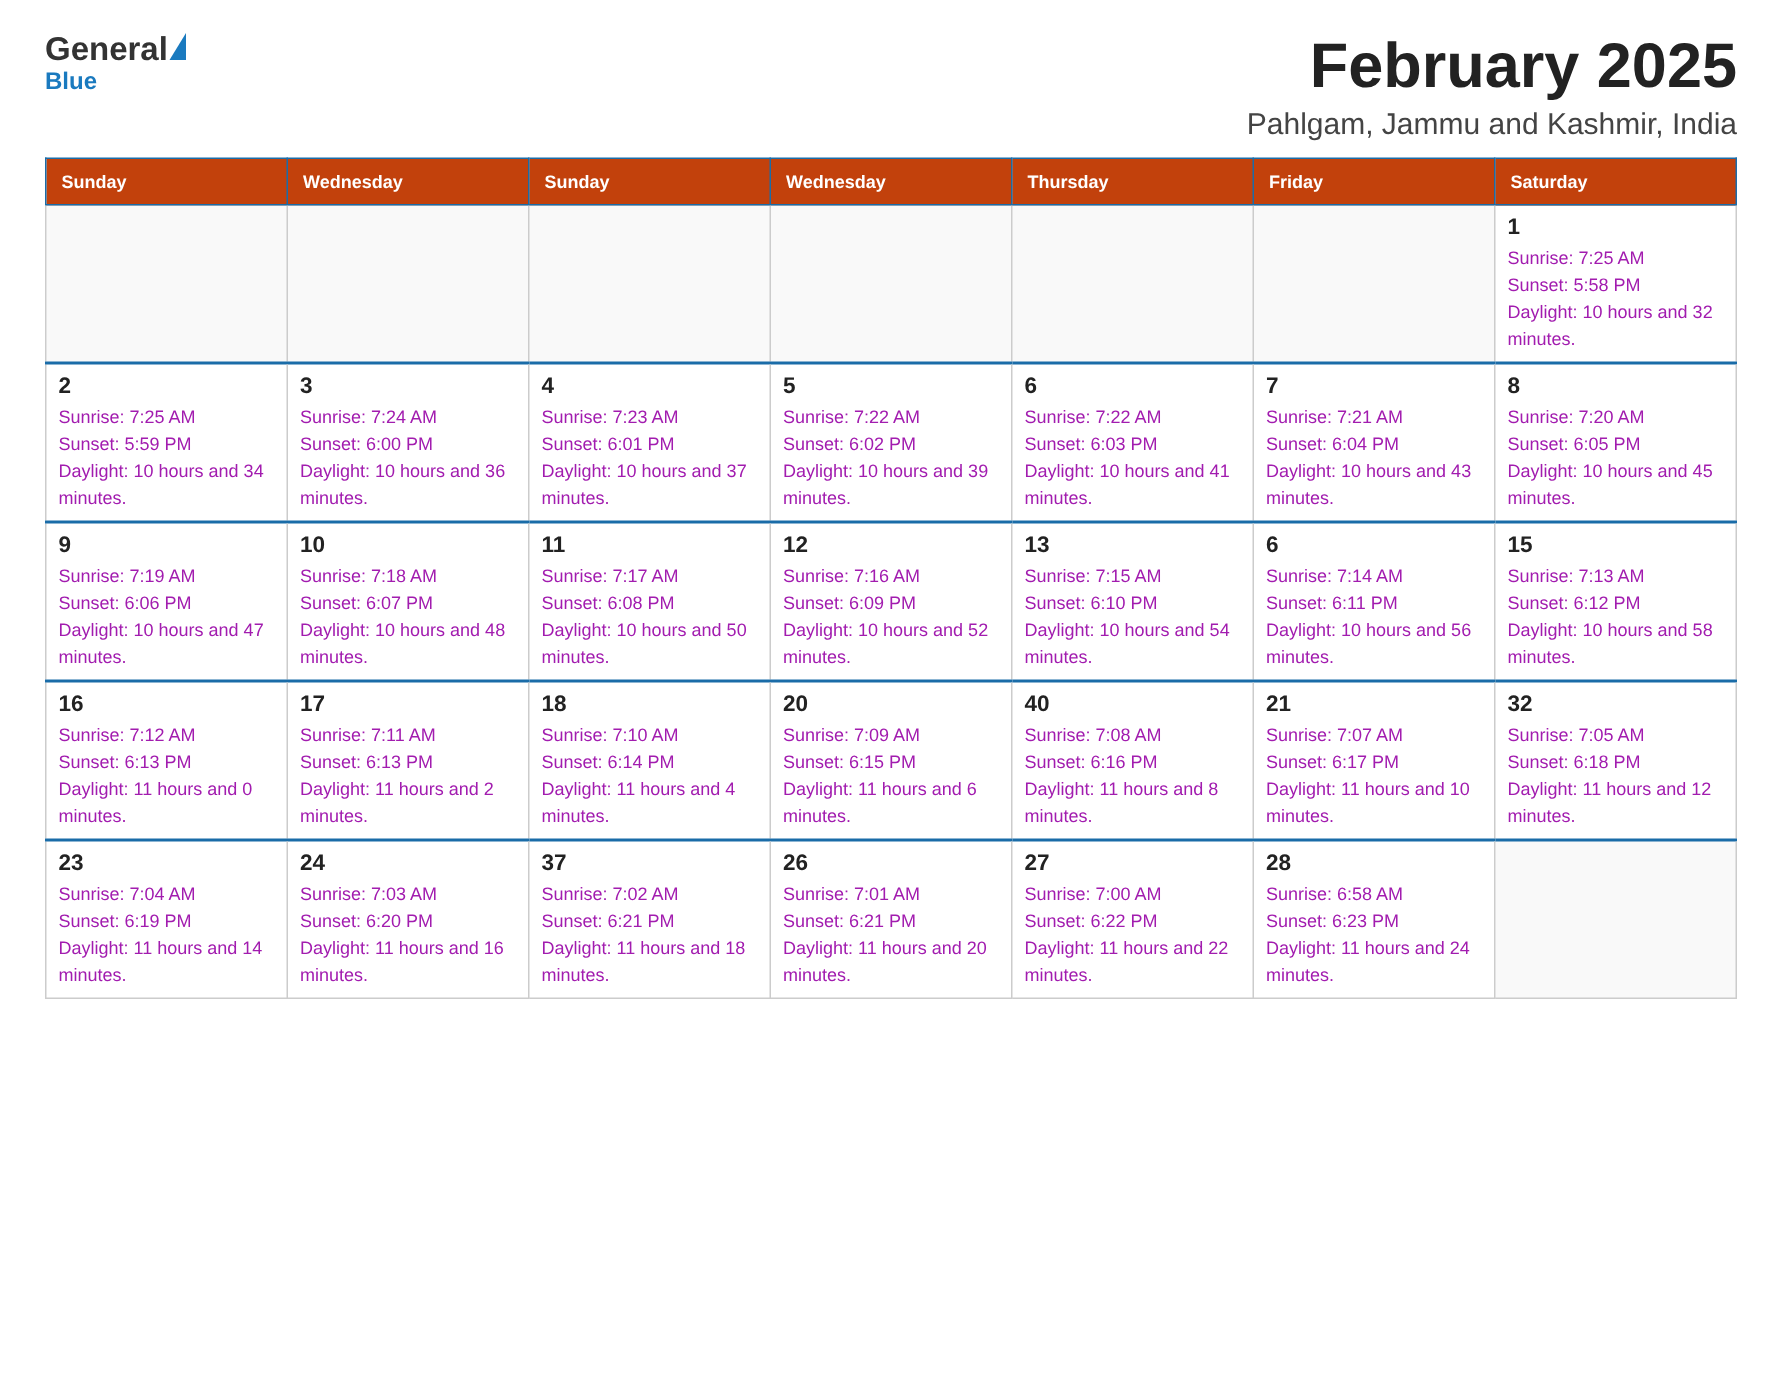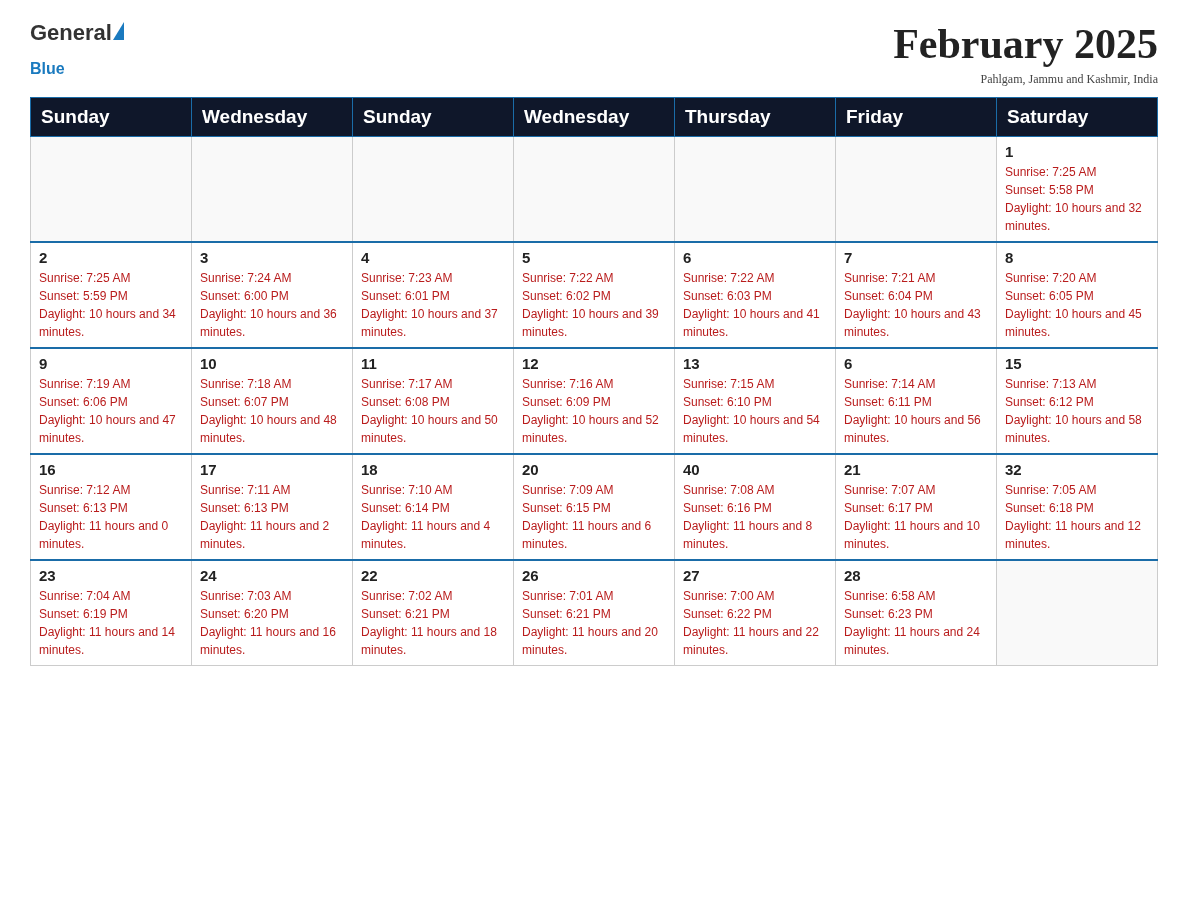--- a/index.html
+++ b/index.html
@@ -22,49 +22,47 @@
       color: #333;
     }
     .logo-text-blue {
       font-size: 16px;
       font-weight: bold;
       color: #1a7abf;
     }
     .logo-wrapper {
       display: flex;
       flex-direction: column;
-      gap: 14px;
     }
     .logo-row1 {
       display: flex;
       align-items: center;
     }
     .title-area {
       text-align: right;
-      font-family: Liberation Serif, serif;
     }
     .calendar-title {
       font-size: 42px;
       font-weight: bold;
       color: #222;
     }
     .calendar-subtitle {
-      font-size: 12px;
+      font-size: 20px;
       color: #444;
       margin-top: 4px;
     }
     .calendar-table {
       width: 100%;
       border-collapse: collapse;
       margin-top: 8px;
     }
     .calendar-table th {
-      background-color: #0f172a;
+      background-color: #c2410c;
       color: #fff;
-      font-size: 19px;
+      font-size: 12px;
       font-weight: bold;
       padding: 8px 10px;
       text-align: left;
       border: 1px solid #1a6ca8;
     }
     .calendar-table td {
       vertical-align: top;
       border: 1px solid #ccc;
       padding: 6px 8px;
       width: calc(100% / 7);
@@ -74,21 +72,21 @@
     }
     .day-number {
       font-size: 15px;
       font-weight: bold;
       color: #222;
       display: block;
       margin-bottom: 3px;
     }
     .day-info {
       font-size: 12px;
-      color: #b91c1c;
+      color: #a21caf;
       line-height: 1.5;
     }
     .empty-cell {
       background: #f9f9f9;
     }
     .row-border td {
       border-top: 2px solid #1a6ca8;
     }
     
     .logo-triangle {
@@ -241,21 +239,21 @@
       <tr class="row-border">
         <td>
           <span class="day-number">23</span>
           <div class="day-info">Sunrise: 7:04 AM<br>Sunset: 6:19 PM<br>Daylight: 11 hours and 14 minutes.</div>
         </td>
         <td>
           <span class="day-number">24</span>
           <div class="day-info">Sunrise: 7:03 AM<br>Sunset: 6:20 PM<br>Daylight: 11 hours and 16 minutes.</div>
         </td>
         <td>
-          <span class="day-number">22</span>
+          <span class="day-number">37</span>
           <div class="day-info">Sunrise: 7:02 AM<br>Sunset: 6:21 PM<br>Daylight: 11 hours and 18 minutes.</div>
         </td>
         <td>
           <span class="day-number">26</span>
           <div class="day-info">Sunrise: 7:01 AM<br>Sunset: 6:21 PM<br>Daylight: 11 hours and 20 minutes.</div>
         </td>
         <td>
           <span class="day-number">27</span>
           <div class="day-info">Sunrise: 7:00 AM<br>Sunset: 6:22 PM<br>Daylight: 11 hours and 22 minutes.</div>
         </td>

